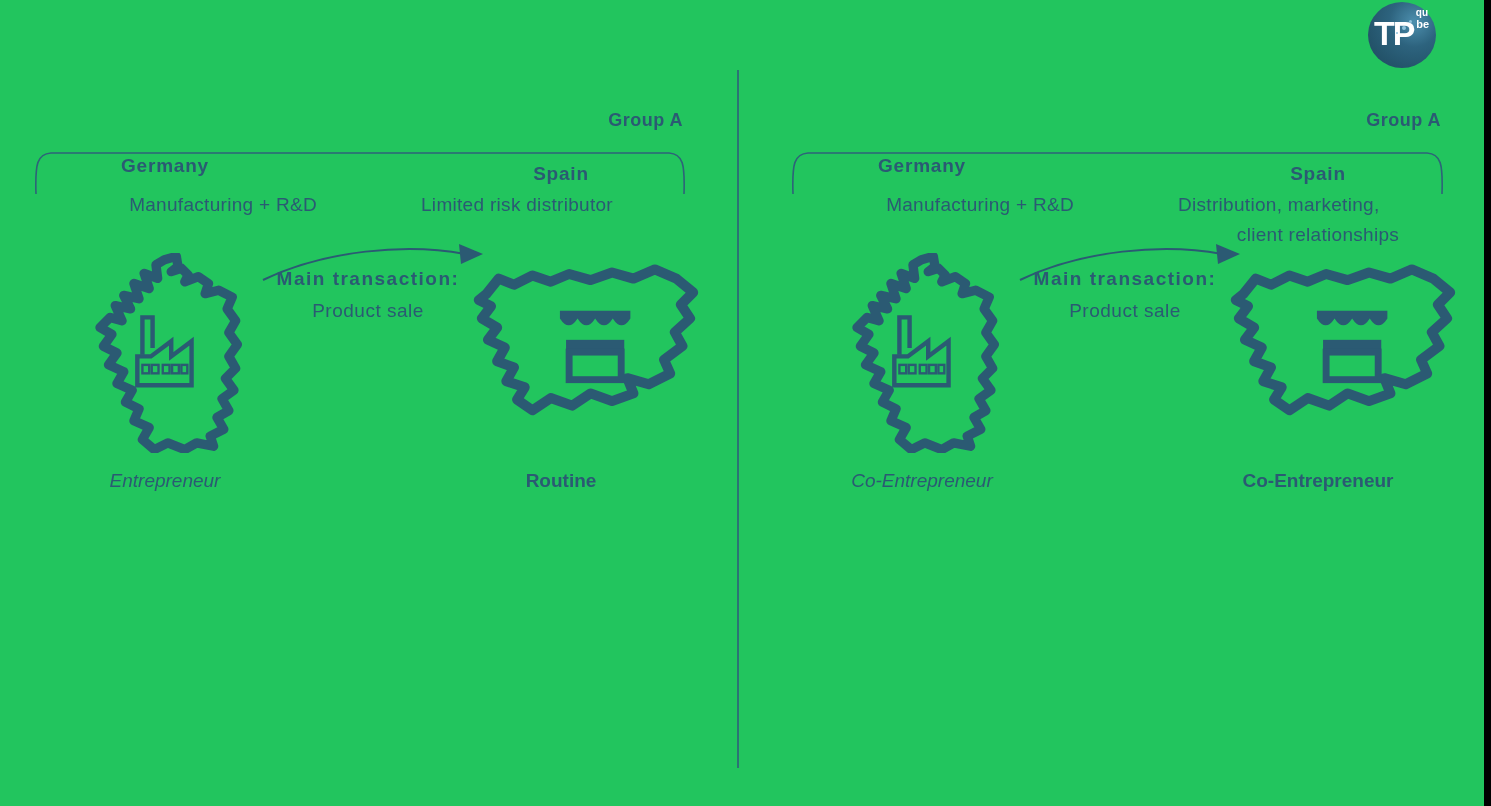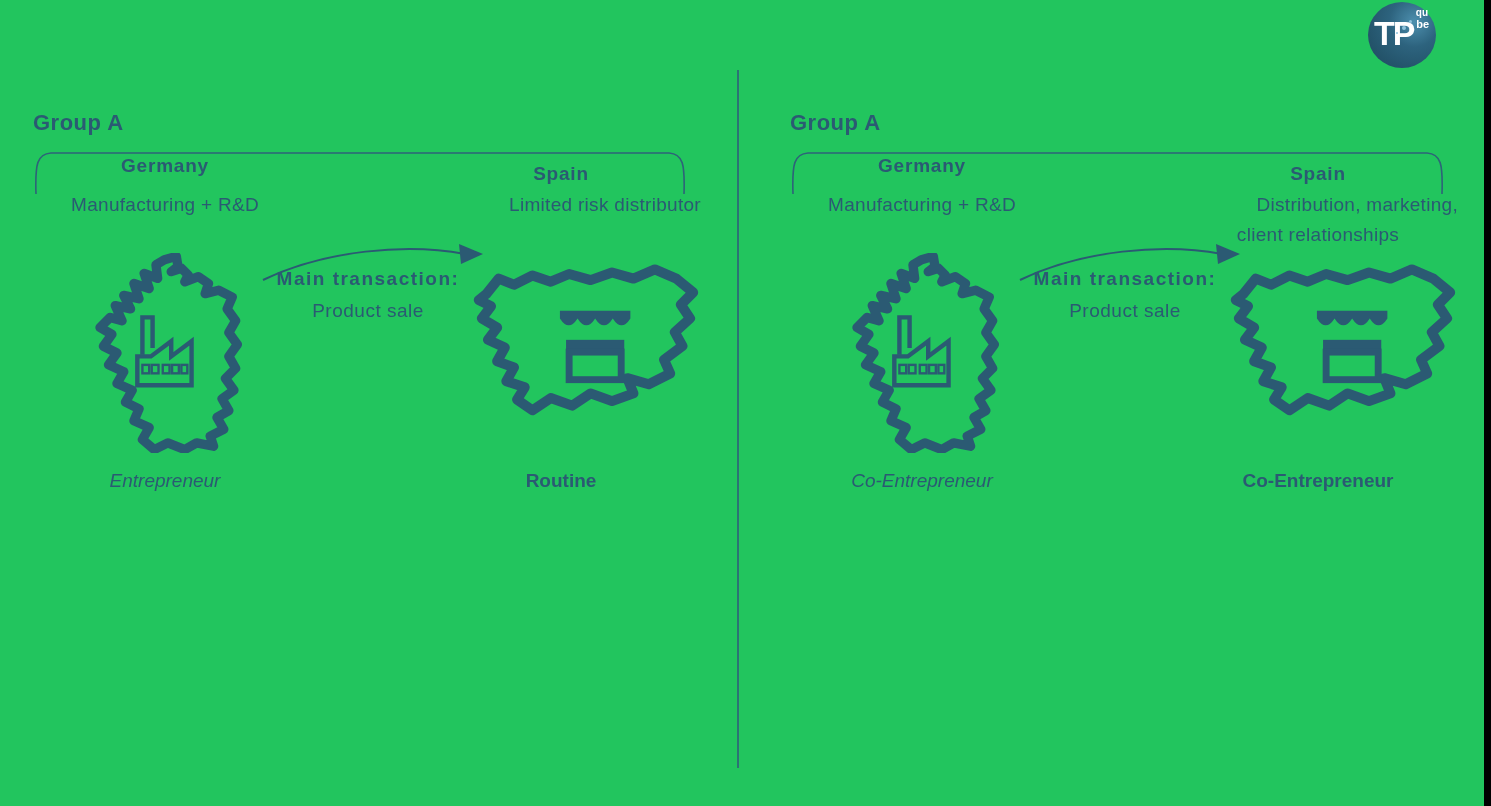--- a/index.html
+++ b/index.html
@@ -21,30 +21,30 @@
   .logo-dot { position:absolute; border-radius:50%; background:#8fc3dc; }
   .logo-dot.d1 { left:34px; top:24px; width:4px; height:4px; }
   .logo-dot.d2 { left:41px; top:18px; width:3px; height:3px; }
   .logo-dot.d3 { left:28px; top:30px; width:2px; height:2px; }
 
   
   .panel { position:absolute; top:110px; width:654px; height:420px; }
   .panel-1 { left:33px; }
   .panel-2 { left:790px; width:655px; }
 
-  .group-title { position:absolute; top:0; left:0; right:4px; text-align:left;
-    font-size:22px; font-weight:bold; letter-spacing:.5px; }
+  .group-title { position:absolute; top:0; left:0; right:4px; text-align:right;
+    font-size:18px; font-weight:bold; letter-spacing:.5px; }
   .bracket { position:absolute; top:38px; left:0; }
 
   .country-a { position:absolute; top:45px; left:0; width:264px; text-align:center;
     font-size:19px; font-weight:bold; letter-spacing:.8px; }
   .country-b { position:absolute; top:53px; left:402px; width:252px; text-align:center;
     font-size:19px; font-weight:bold; letter-spacing:.8px; }
-  .func-a { position:absolute; top:84px; left:-20px; width:304px; text-align:center; font-size:19px; letter-spacing:.3px; }
-  .func-b1 { position:absolute; top:84px; left:388px; width:280px; text-align:right; font-size:19px; letter-spacing:.3px; }
+  .func-a { position:absolute; top:84px; left:-20px; width:304px; text-align:right; font-size:19px; letter-spacing:.3px; }
+  .func-b1 { position:absolute; top:84px; left:388px; width:280px; text-align:left; font-size:19px; letter-spacing:.3px; }
   .func-b2 { position:absolute; top:114px; left:388px; width:280px; text-align:center; font-size:19px; letter-spacing:.3px; }
 
   .map-a { position:absolute; top:143px; left:60px; }
   .map-b { position:absolute; top:140px; left:432px; }
   .arrow { position:absolute; top:128px; left:226px; }
 
   .txn-label { position:absolute; top:158px; left:190px; width:290px; text-align:center;
     font-size:19px; font-weight:bold; letter-spacing:1.5px; }
   .txn-detail { position:absolute; top:190px; left:190px; width:290px; text-align:center;
     font-size:19px; letter-spacing:.5px; }

